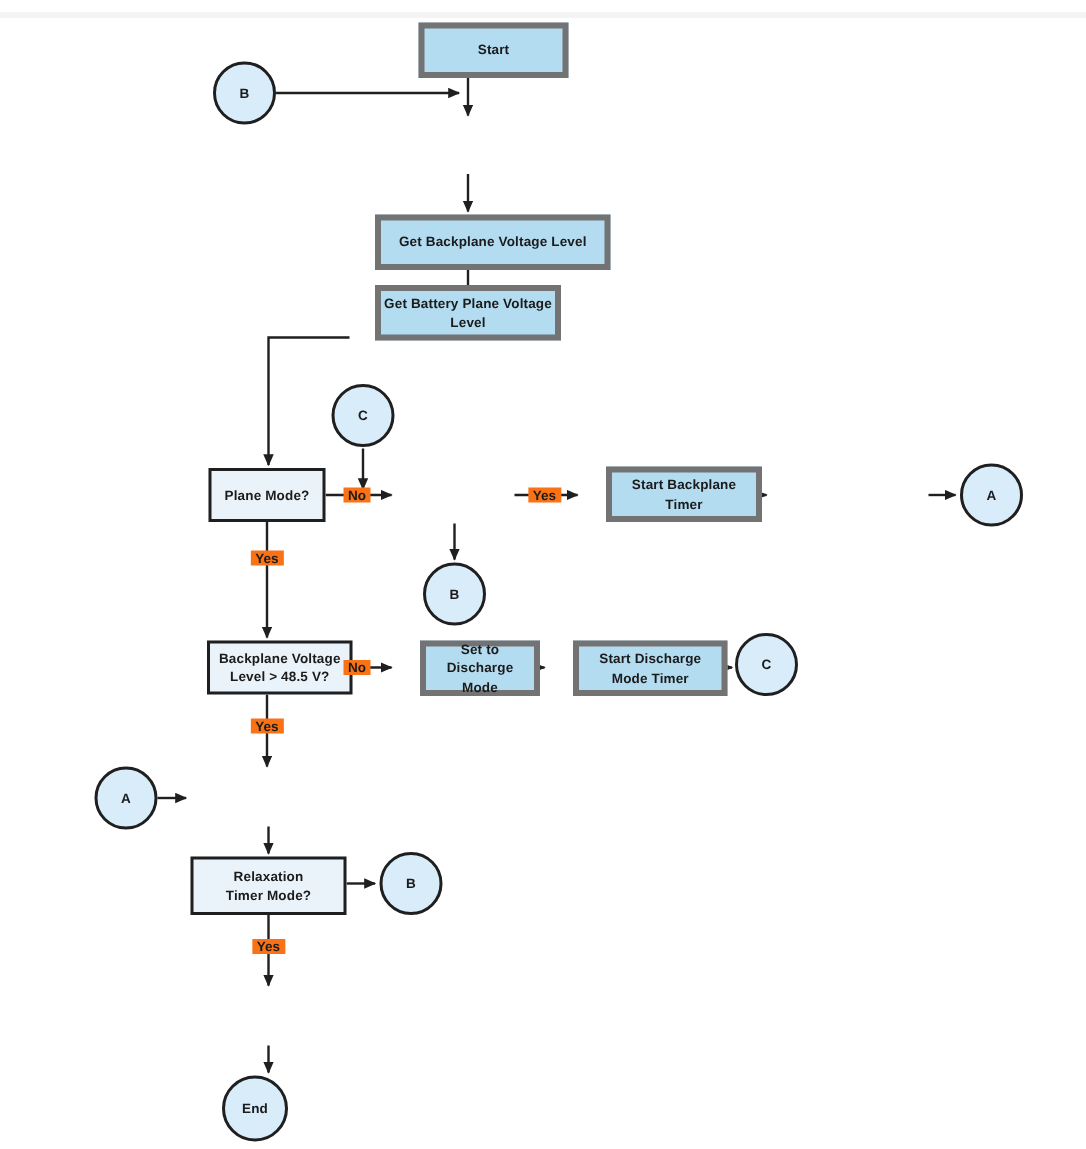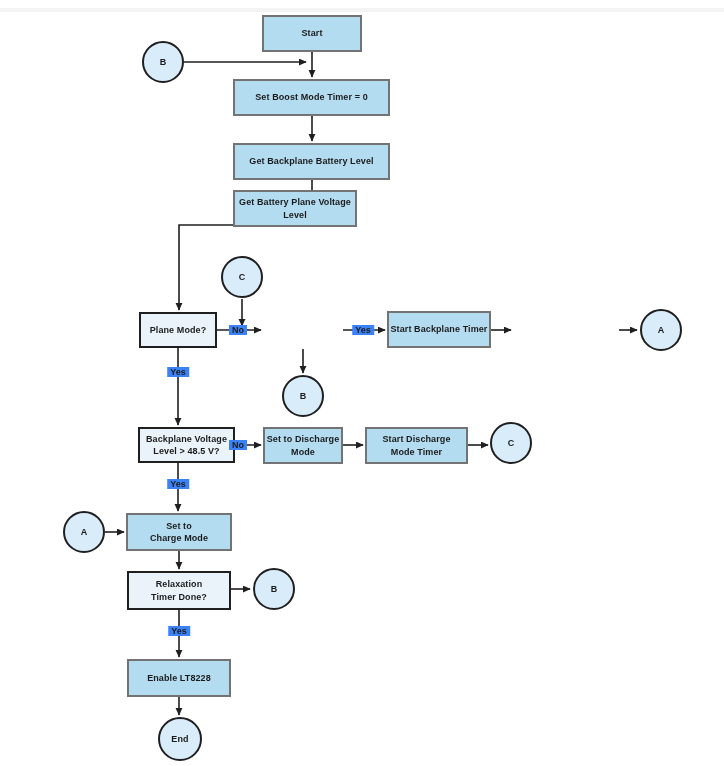--- a/index.html
+++ b/index.html
@@ -7,26 +7,26 @@
     position:relative;width:724px;height:766px;background:#ffffff;
     font-family:"Liberation Sans",sans-serif;overflow:hidden;
   }
   svg.lines{position:absolute;left:0;top:0;width:724px;height:766px;}
   .node{
     position:absolute;display:flex;align-items:center;justify-content:center;
     text-align:center;font-weight:bold;font-size:9px;line-height:1.35;
     color:#1b1b1b;white-space:pre-line;box-sizing:border-box;
     letter-spacing:.1px;
   }
-  .process{background:#b3dcf1;border:2px solid #737373;}
+  .process{background:#b3dcf1;border:4px solid #737373;margin-left:17px;}
   .decision{background:#ebf3fa;border:2px solid #1f1f1f;}
   .circle{background:#d8ecfa;border:2px solid #1f1f1f;border-radius:50%;}
   .edge-label{
     position:absolute;transform:translate(-50%,-50%);
-    background:#3b82f6;padding:0 3px;font-weight:bold;font-size:9px;
+    background:#f97316;padding:0 3px;font-weight:bold;font-size:9px;
     color:#1b1b1b;white-space:nowrap;
   }
   .topband{position:absolute;left:0;top:8px;width:724px;height:4px;background:#f4f4f4;}
 </style>
 </head>
 <body>
 
 <div class="canvas">
 
   <div class="topband"></div>
@@ -57,46 +57,42 @@
       <path d="M105,532 L124,532" marker-end="url(#arrow)"></path>
       <path d="M179,551 L179,569" marker-end="url(#arrow)"></path>
       <path d="M231,589 L250,589" marker-end="url(#arrow)"></path>
       <path d="M179,610 L179,657" marker-end="url(#arrow)"></path>
       <path d="M179,697 L179,715" marker-end="url(#arrow)"></path>
     </g>
   </svg>
 
   <div class="node process" style="left:262px;top:15px;width:100px;height:37px">Start</div>
   <div class="node circle" style="left:142px;top:41px;width:42px;height:42px">B</div>
-  <div class="node process" style="left:233px;top:79px;width:157px;height:37px">Set Boost Mode Timer = 0</div>
-  <div class="node process" style="left:233px;top:143px;width:157px;height:37px">Get Backplane Battery Level</div>
+  <div class="node process" style="left:233px;top:143px;width:157px;height:37px">Get Backplane Voltage Level</div>
   <div class="node process" style="left:233px;top:190px;width:124px;height:37px">Get Battery Plane Voltage Level</div>
 
   <div class="node circle" style="left:221px;top:256px;width:42px;height:42px">C</div>
   <div class="node decision" style="left:139px;top:312px;width:78px;height:36px">Plane Mode?</div>
   <div class="node process" style="left:387px;top:311px;width:104px;height:37px">Start Backplane Timer</div>
   <div class="node circle" style="left:640px;top:309px;width:42px;height:42px">A</div>
   <div class="node circle" style="left:282px;top:375px;width:42px;height:42px">B</div>
 
   <div class="node decision" style="left:138px;top:427px;width:97px;height:36px">Backplane Voltage
 Level &gt; 48.5 V?</div>
   <div class="node process" style="left:263px;top:427px;width:80px;height:37px">Set to Discharge
 Mode</div>
   <div class="node process" style="left:365px;top:427px;width:103px;height:37px">Start Discharge
 Mode Timer</div>
   <div class="node circle" style="left:490px;top:422px;width:42px;height:42px">C</div>
 
   <div class="node circle" style="left:63px;top:511px;width:42px;height:42px">A</div>
-  <div class="node process" style="left:126px;top:513px;width:106px;height:38px">Set to
-Charge Mode</div>
   <div class="node decision" style="left:127px;top:571px;width:104px;height:39px">Relaxation
-Timer Done?</div>
+Timer Mode?</div>
   <div class="node circle" style="left:253px;top:568px;width:42px;height:42px">B</div>
-  <div class="node process" style="left:127px;top:659px;width:104px;height:38px">Enable LT8228</div>
-  <div class="node circle" style="left:158px;top:717px;width:44px;height:44px">End</div>
+  <div class="node circle" style="left:148px;top:717px;width:44px;height:44px">End</div>
 
   <div class="edge-label" style="left:238px;top:330px">No</div>
   <div class="edge-label" style="left:363px;top:330px">Yes</div>
   <div class="edge-label" style="left:178px;top:372px">Yes</div>
   <div class="edge-label" style="left:238px;top:445px">No</div>
   <div class="edge-label" style="left:178px;top:484px">Yes</div>
   <div class="edge-label" style="left:179px;top:631px">Yes</div>
 
 </div>
 

